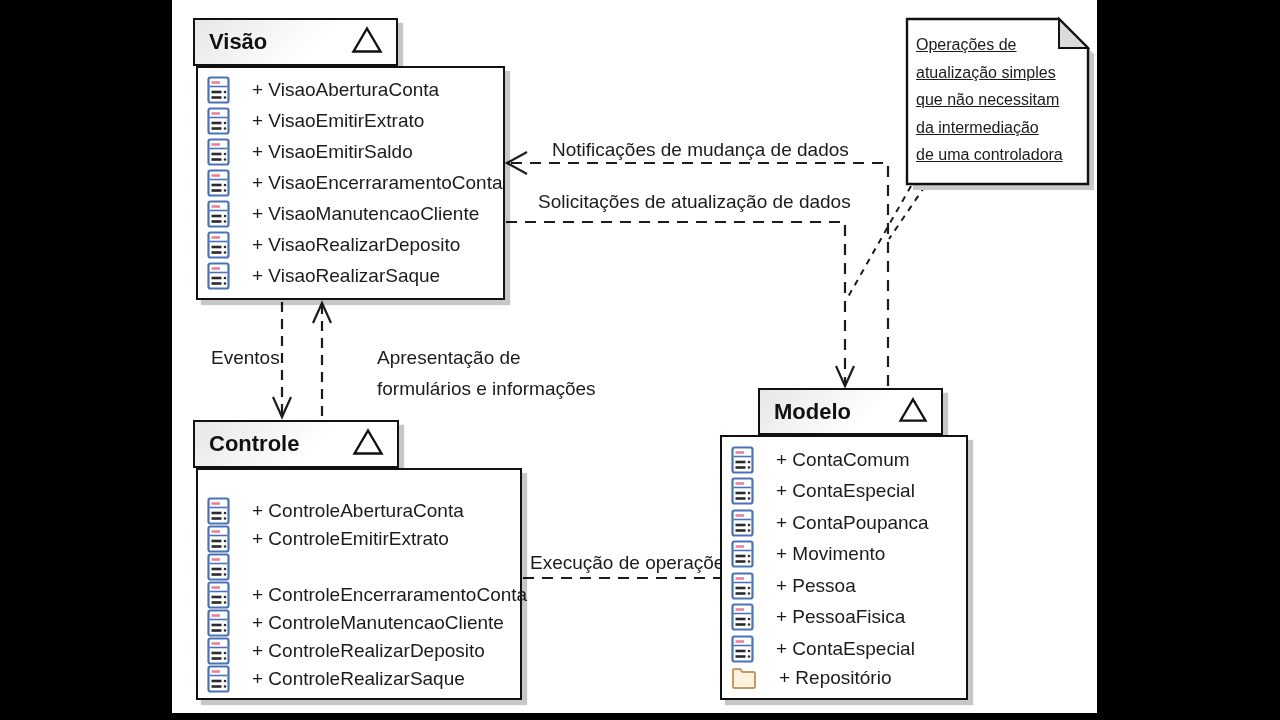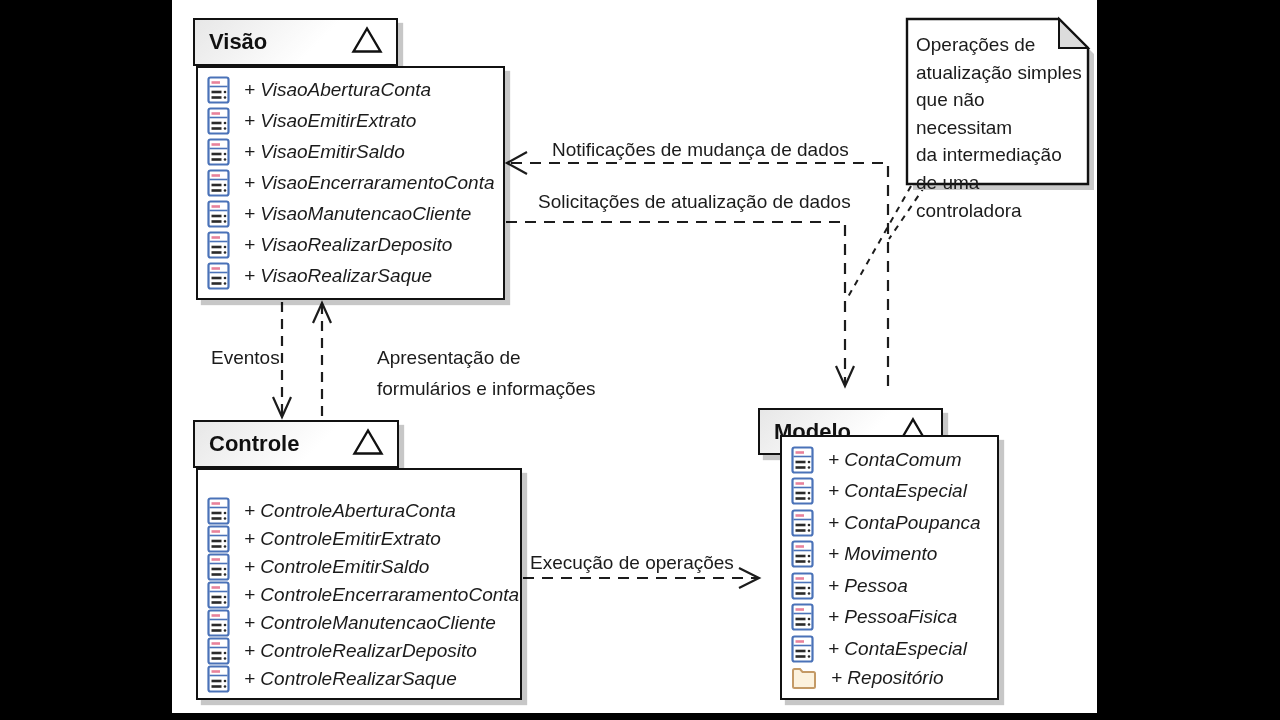--- a/index.html
+++ b/index.html
@@ -23,37 +23,37 @@
   }
   .pkg-body{
     position:absolute;box-sizing:border-box;z-index:3;
     border:2.4px solid #111;
     background:#ffffff;
     box-shadow:5px 5px 1px rgba(0,0,0,.22);
     display:flex;flex-direction:column;justify-content:space-evenly;
     padding:5px 4px 5px 9px;
   }
   .pkg-title{font-size:22px;font-weight:bold;color:#111;}
-  .member{display:flex;align-items:center;gap:14px;font-size:19px;color:#1b1b1b;white-space:nowrap;font-style:italic;}
+  .member{display:flex;align-items:center;gap:22px;font-size:19px;color:#1b1b1b;white-space:nowrap;}
   .member .icon{display:flex;flex:0 0 auto;}
   #visao-tab{left:193px;top:18px;width:205px;height:48px;}
   #visao-body{left:196px;top:66px;width:309px;height:234px;}
   #controle-tab{left:193px;top:420px;width:206px;height:48px;align-items:center;}
   #controle-body{left:196px;top:468px;width:326px;height:232px;justify-content:flex-end;}
-  #modelo-tab{left:758px;top:388px;width:185px;height:47px;margin-top:20px;}
-  #modelo-body{left:780px;top:435px;width:219px;height:265px;}
+  #modelo-tab{left:758px;top:388px;width:185px;height:47px;}
+  #modelo-body{left:720px;top:435px;width:248px;height:265px;}
   .conn-label{position:absolute;z-index:2;font-size:19px;color:#1b1b1b;white-space:nowrap;}
   #lbl-notificacoes{left:552px;top:139px;}
   #lbl-solicitacoes{left:538px;top:191px;}
   #lbl-eventos{left:211px;top:347px;}
   #lbl-apresentacao{left:333px;top:342px;line-height:31px;margin-left:44px;}
   #lbl-execucao{left:530px;top:552px;}
   .note-text{
     position:absolute;left:916px;top:31px;width:168px;z-index:2;
-    font-size:19px;line-height:27.6px;color:#1b1b1b;
+    font-size:16px;line-height:27.6px;color:#1b1b1b;text-decoration:underline;
   }
 </style>
 </head>
 <body>
 
 <div class="stage">
   <div class="canvas"></div>
 
   <svg class="overlay" width="1280" height="720" viewBox="0 0 1280 720">
     <g stroke="#1c1c1c" stroke-width="2.2" fill="none">
@@ -228,21 +228,20 @@
           <svg width="23" height="28" viewBox="0 0 23 28">
     <rect x="1.5" y="1.5" width="20" height="25" rx="2" fill="#ffffff" stroke="#4a72b8" stroke-width="2.2"></rect>
     <line x1="4.5" y1="6.5" x2="13" y2="6.5" stroke="#e8829b" stroke-width="2.6"></line>
     <line x1="2.5" y1="10.5" x2="20.5" y2="10.5" stroke="#4a72b8" stroke-width="1.6"></line>
     <line x1="4.5" y1="16" x2="14.5" y2="16" stroke="#2b2b2b" stroke-width="2.6"></line>
     <line x1="4.5" y1="21.5" x2="14.5" y2="21.5" stroke="#2b2b2b" stroke-width="2.6"></line>
     <circle cx="18" cy="16" r="1.3" fill="#2b2b2b"></circle>
     <circle cx="18" cy="21.5" r="1.3" fill="#2b2b2b"></circle>
   </svg>
         </span>
-        <span>+ ControleEmitirSaldo</span>
       </div>
       <div class="member">
         <span class="icon">
           <svg width="23" height="28" viewBox="0 0 23 28">
     <rect x="1.5" y="1.5" width="20" height="25" rx="2" fill="#ffffff" stroke="#4a72b8" stroke-width="2.2"></rect>
     <line x1="4.5" y1="6.5" x2="13" y2="6.5" stroke="#e8829b" stroke-width="2.6"></line>
     <line x1="2.5" y1="10.5" x2="20.5" y2="10.5" stroke="#4a72b8" stroke-width="1.6"></line>
     <line x1="4.5" y1="16" x2="14.5" y2="16" stroke="#2b2b2b" stroke-width="2.6"></line>
     <line x1="4.5" y1="21.5" x2="14.5" y2="21.5" stroke="#2b2b2b" stroke-width="2.6"></line>
     <circle cx="18" cy="16" r="1.3" fill="#2b2b2b"></circle>

